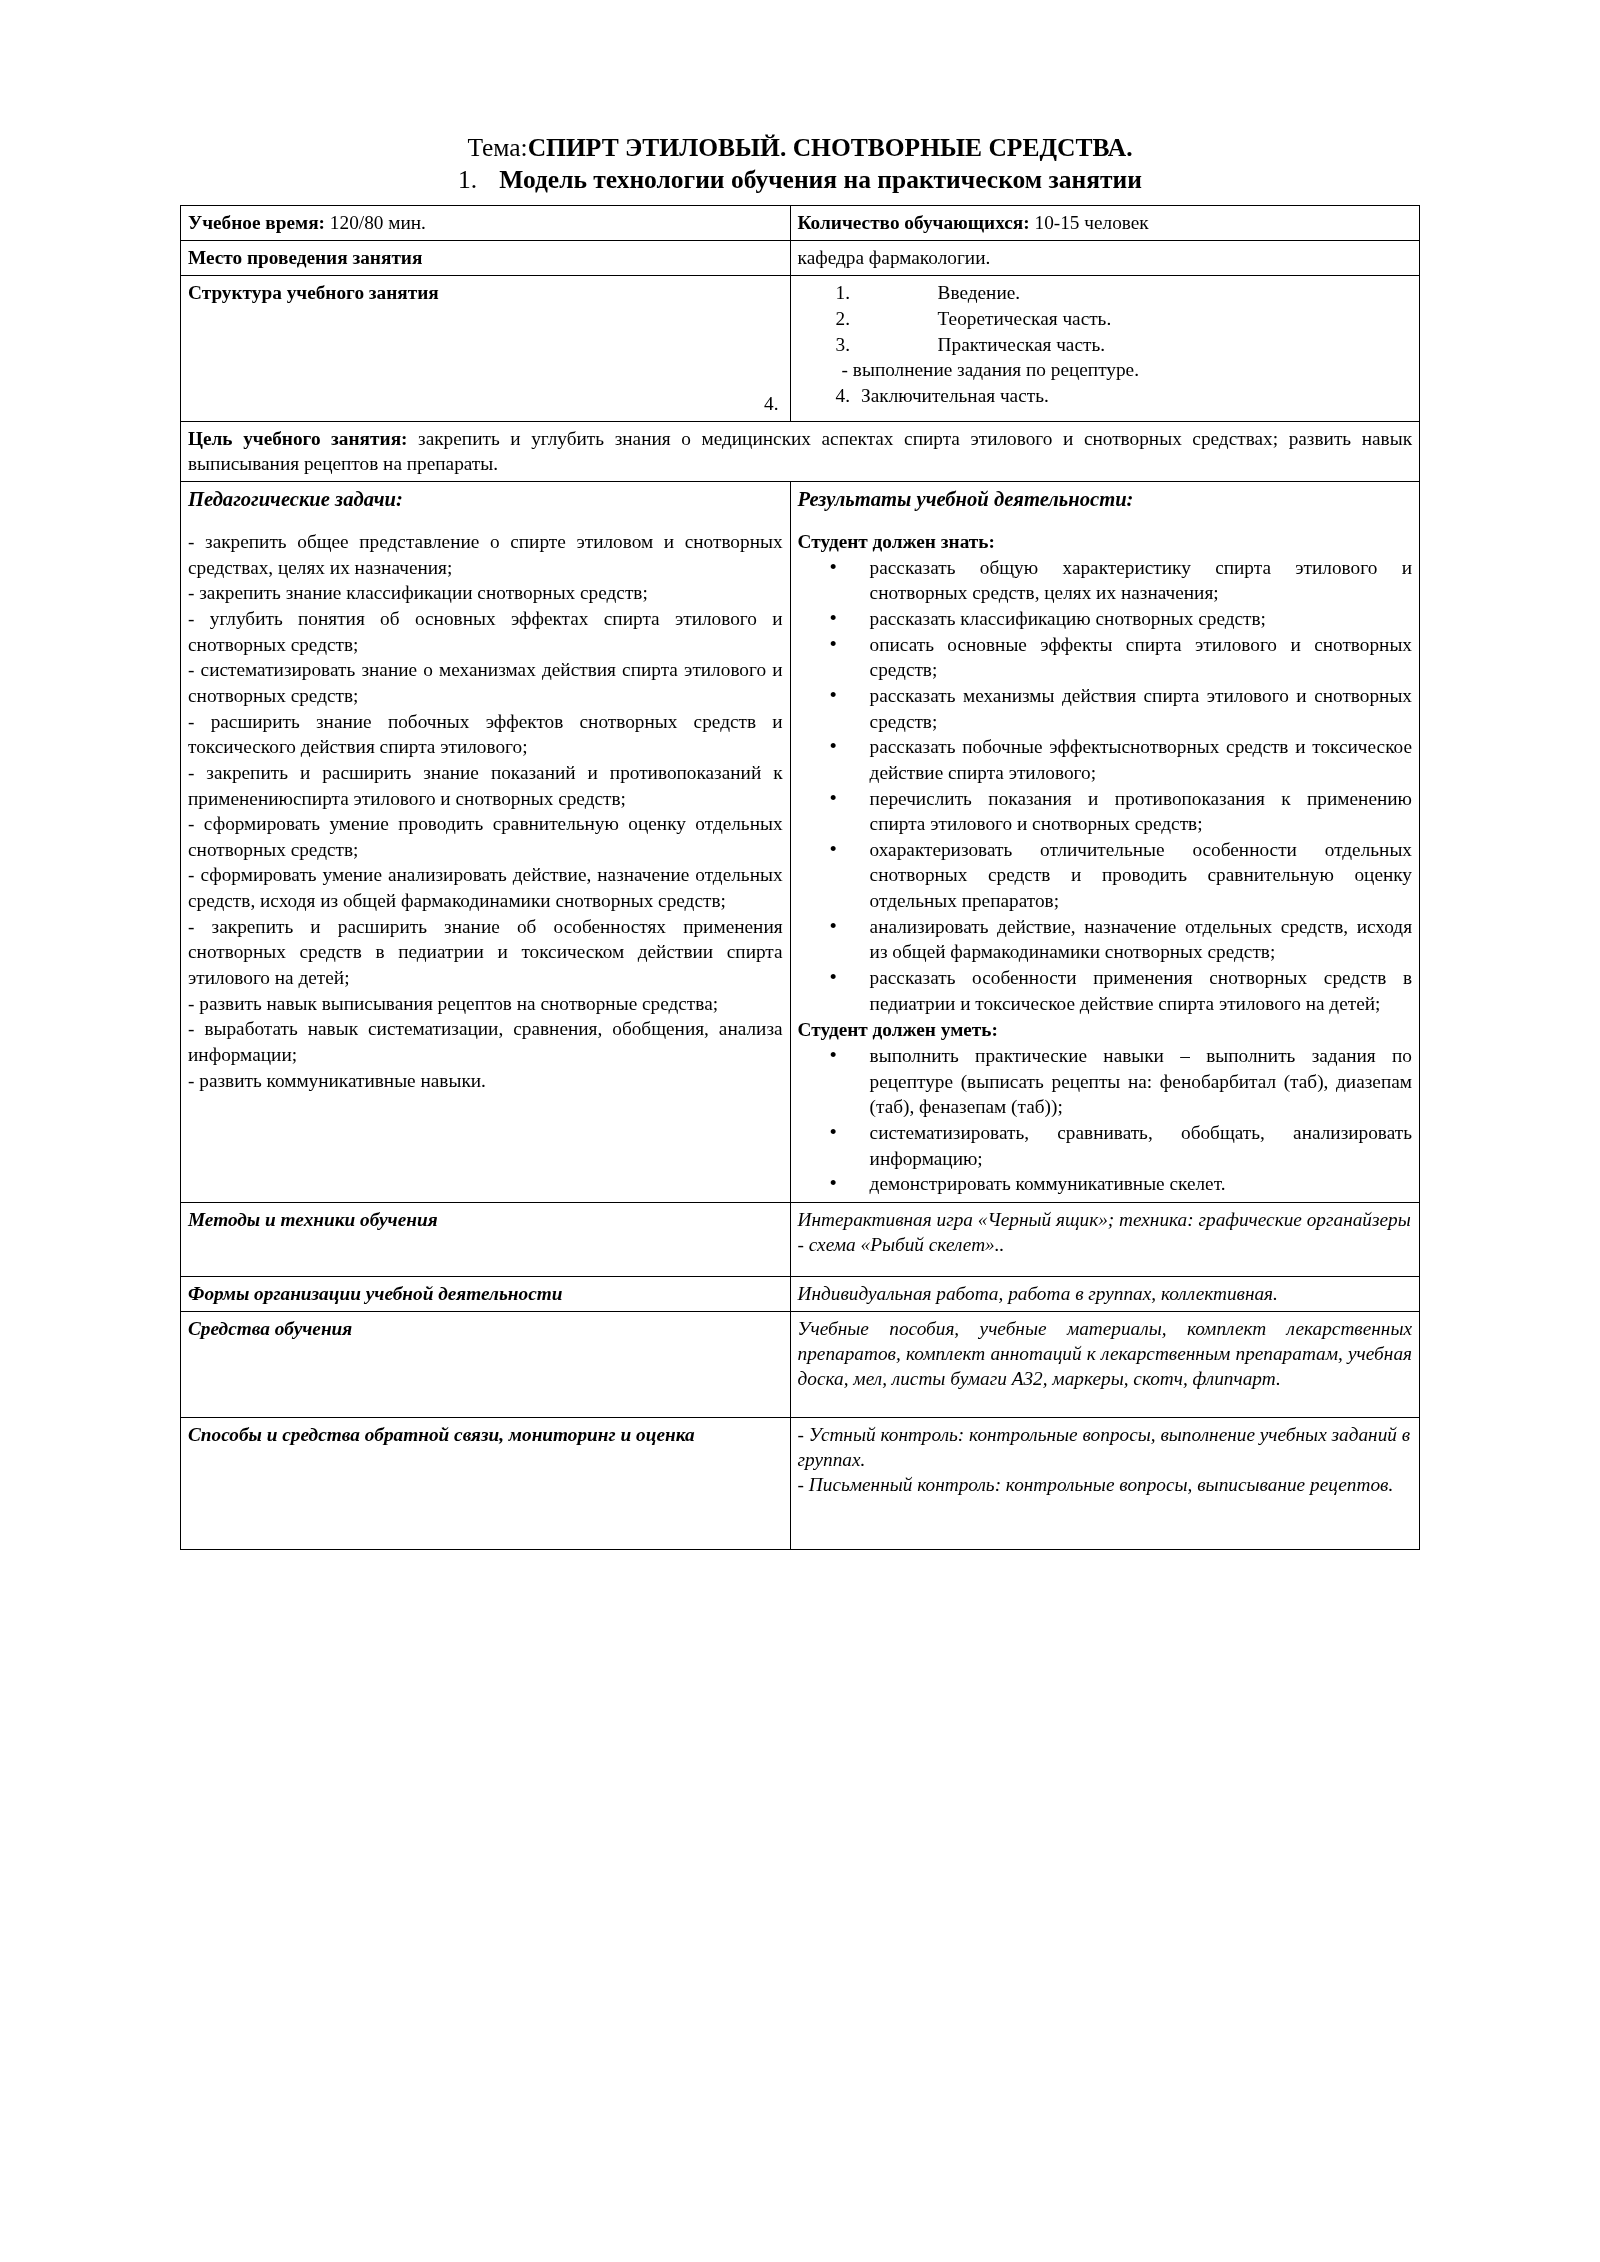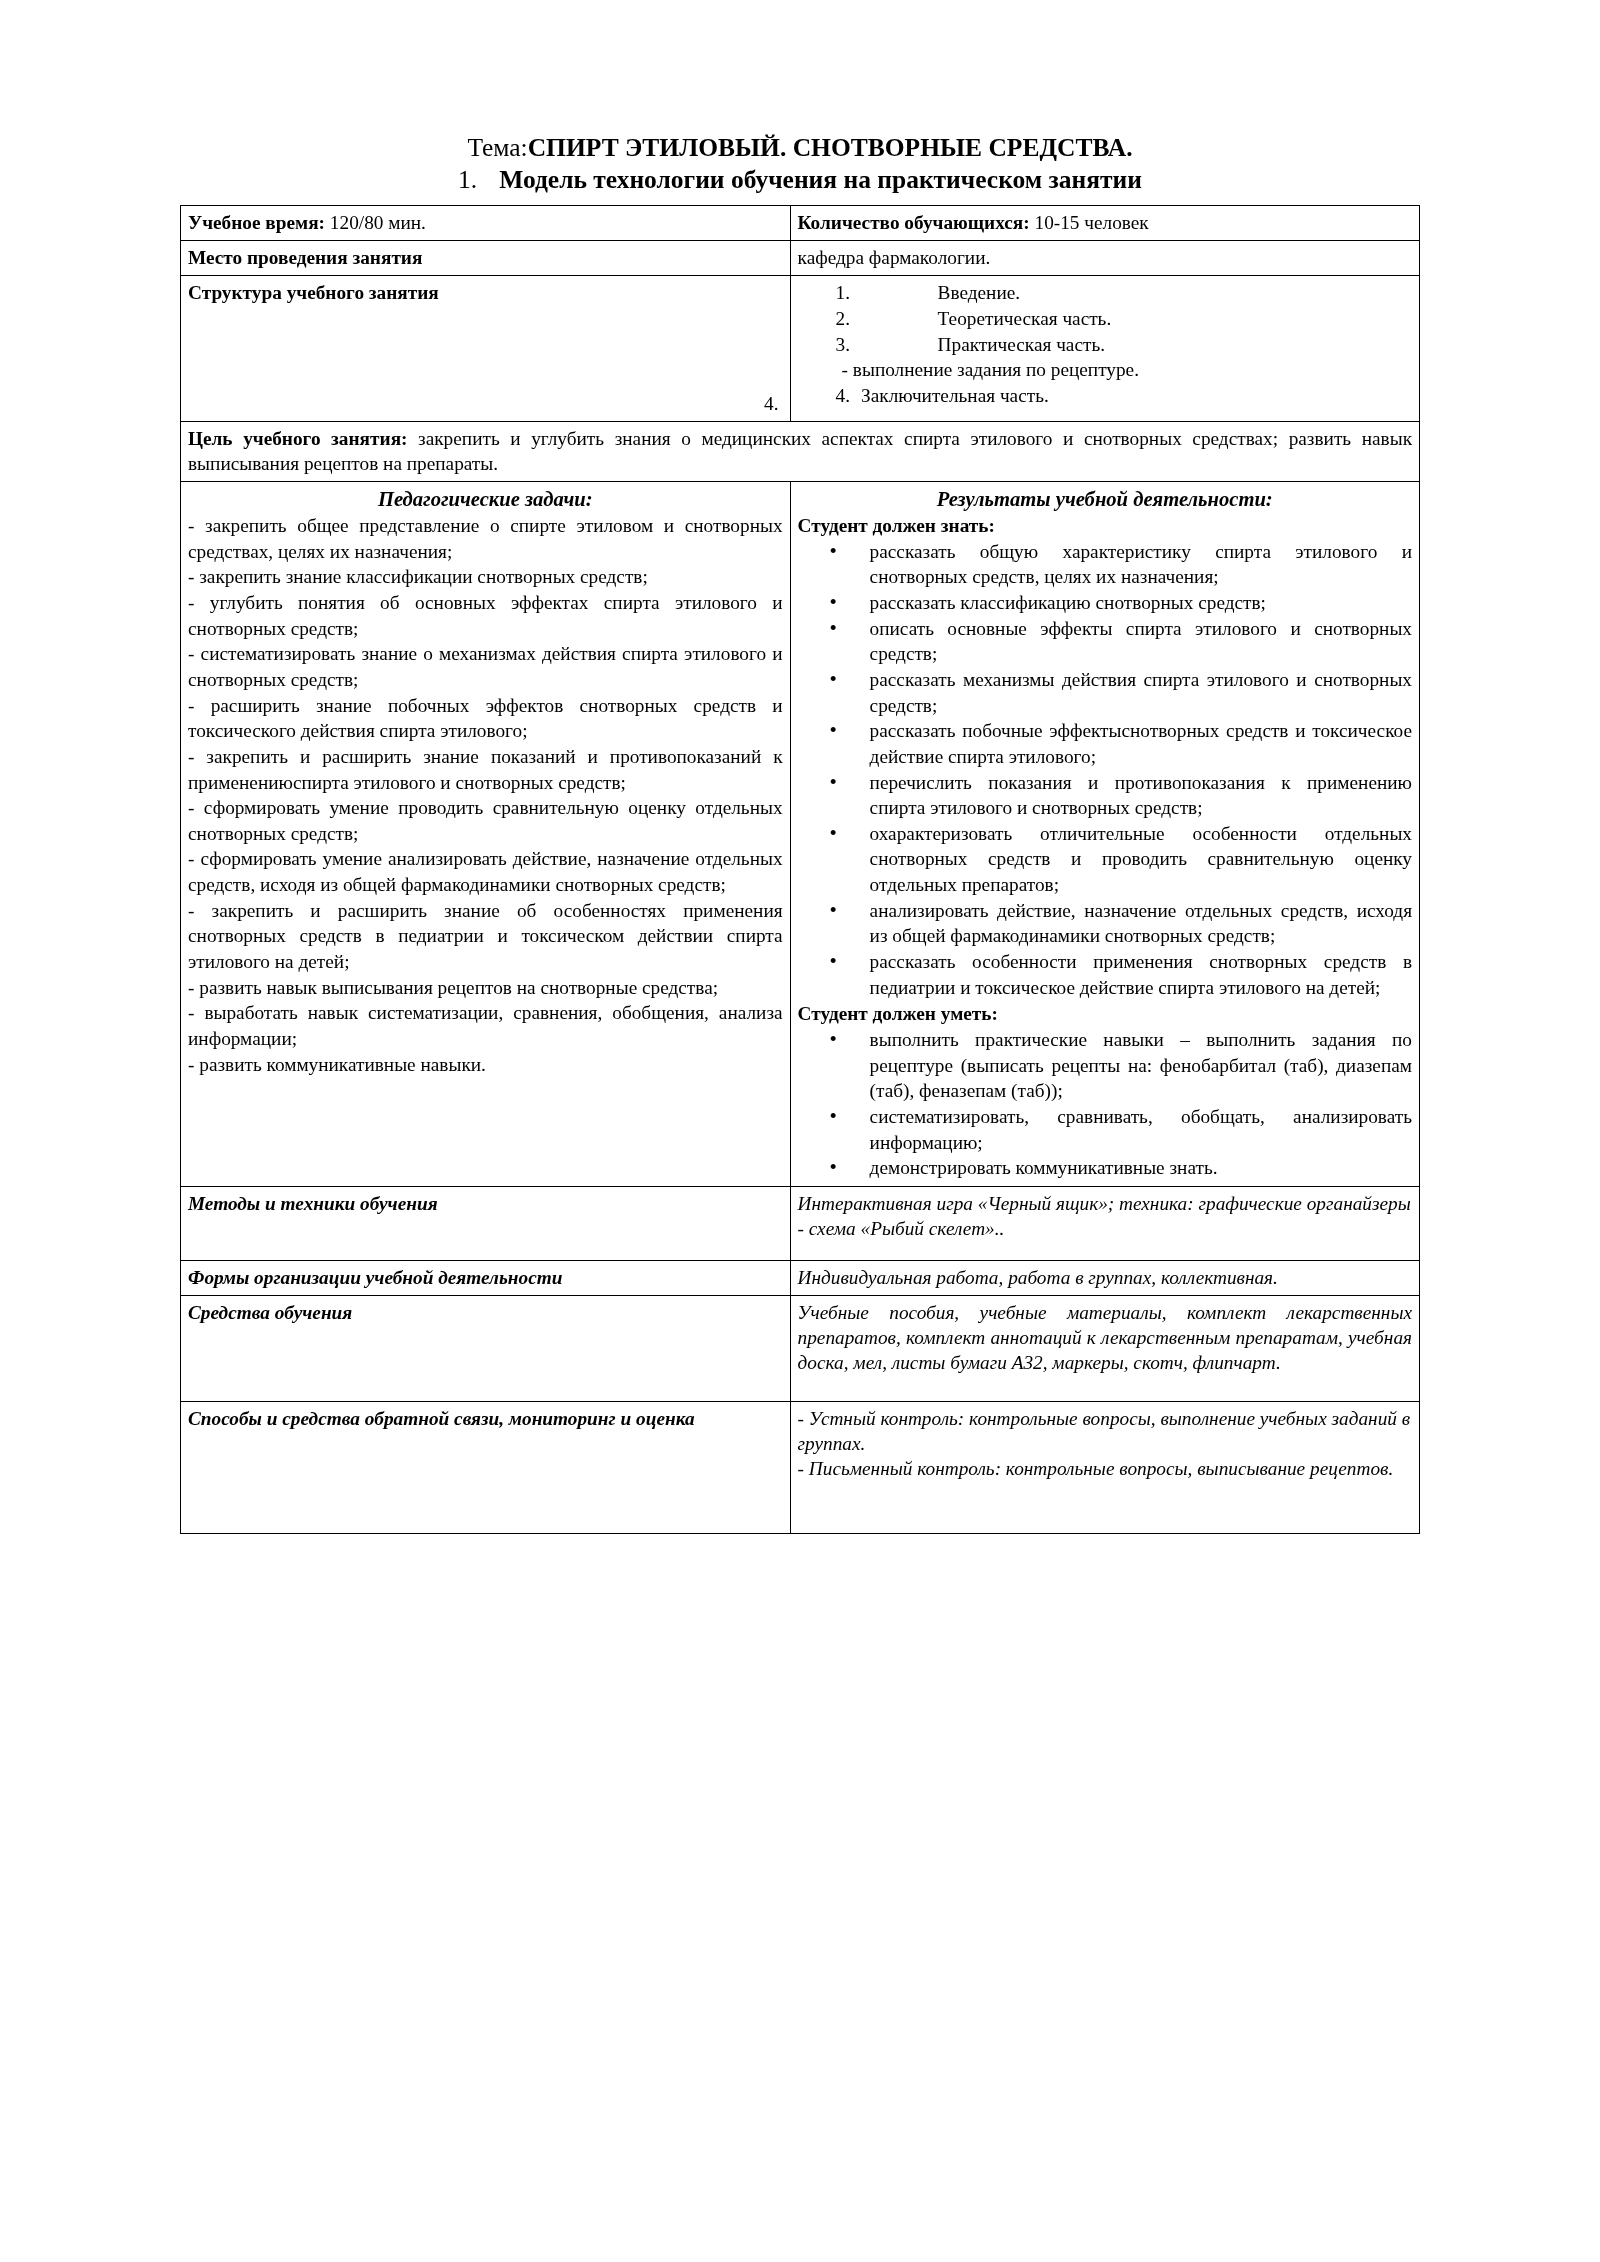--- a/index.html
+++ b/index.html
@@ -118,22 +118,23 @@
     padding-right: 4px;
   }
   .struct-left-cell { position: relative; }
   .struct-left-pad { height: 86px; }
 
   
   .goal-cell { padding-top: 5px; padding-bottom: 4px; margin-left: 32px; }
 
   
   .col-head {
-    text-align: center;
+    text-align: left;
     font-size: 20.6px;
+    margin-bottom: 16px;
   }
 
   .dash-list p {
     margin: 0;
     text-indent: 0;
     line-height: 1.33;
   }
   .bullet-list {
     margin: 0 0 0 0;
     padding: 0;
@@ -271,21 +272,21 @@
               <li>рассказать побочные эффектыснотворных средств и токсическое действие спирта этилового;</li>
               <li>перечислить показания и противопоказания к применению спирта этилового и снотворных средств;</li>
               <li>охарактеризовать отличительные особенности отдельных снотворных средств и проводить сравнительную оценку отдельных препаратов;</li>
               <li>анализировать действие, назначение отдельных средств, исходя из   общей фармакодинамики снотворных средств;</li>
               <li>рассказать особенности применения снотворных средств в педиатрии и токсическое действие спирта этилового на детей;</li>
             </ul>
             <p class="sub-head second">Студент  должен уметь:</p>
             <ul class="bullet-list">
               <li>выполнить практические навыки – выполнить задания по рецептуре (выписать рецепты на: фенобарбитал (таб), диазепам (таб), феназепам (таб));</li>
               <li>систематизировать, сравнивать, обобщать, анализировать информацию;</li>
-              <li>демонстрировать коммуникативные знать.</li>
+              <li>демонстрировать коммуникативные скелет.</li>
             </ul>
           </td>
         </tr>
 
         <tr class="bot">
           <td class="tall-1">
             <p class="b">Методы и техники обучения</p>
           </td>
           <td>
             <p>Интерактивная игра «Черный ящик»; техника: графические органайзеры -  схема «Рыбий скелет»..</p>

